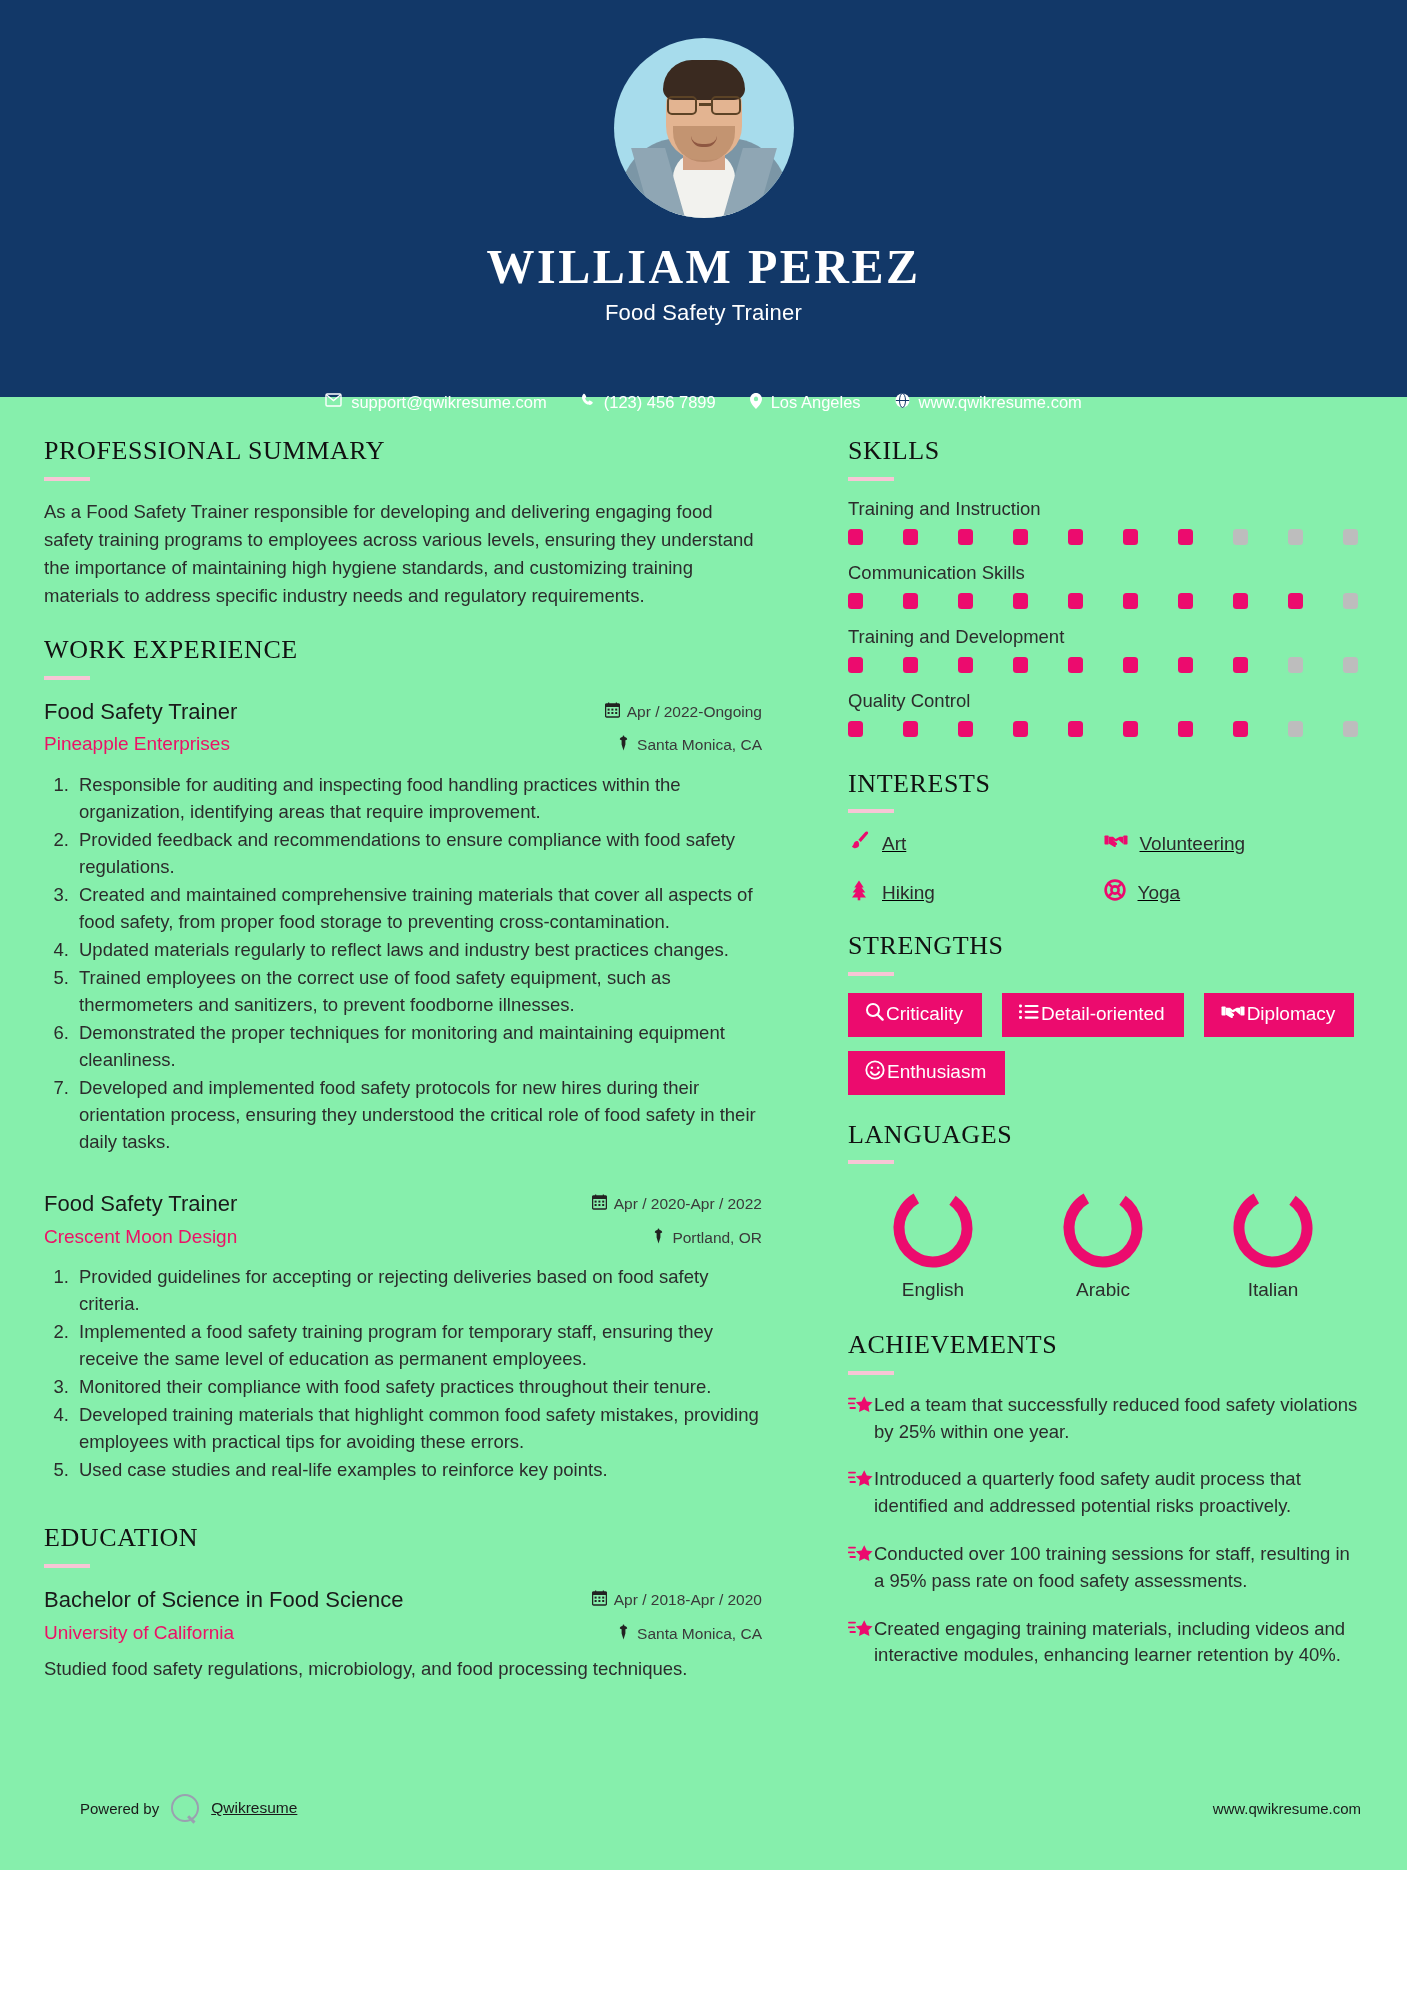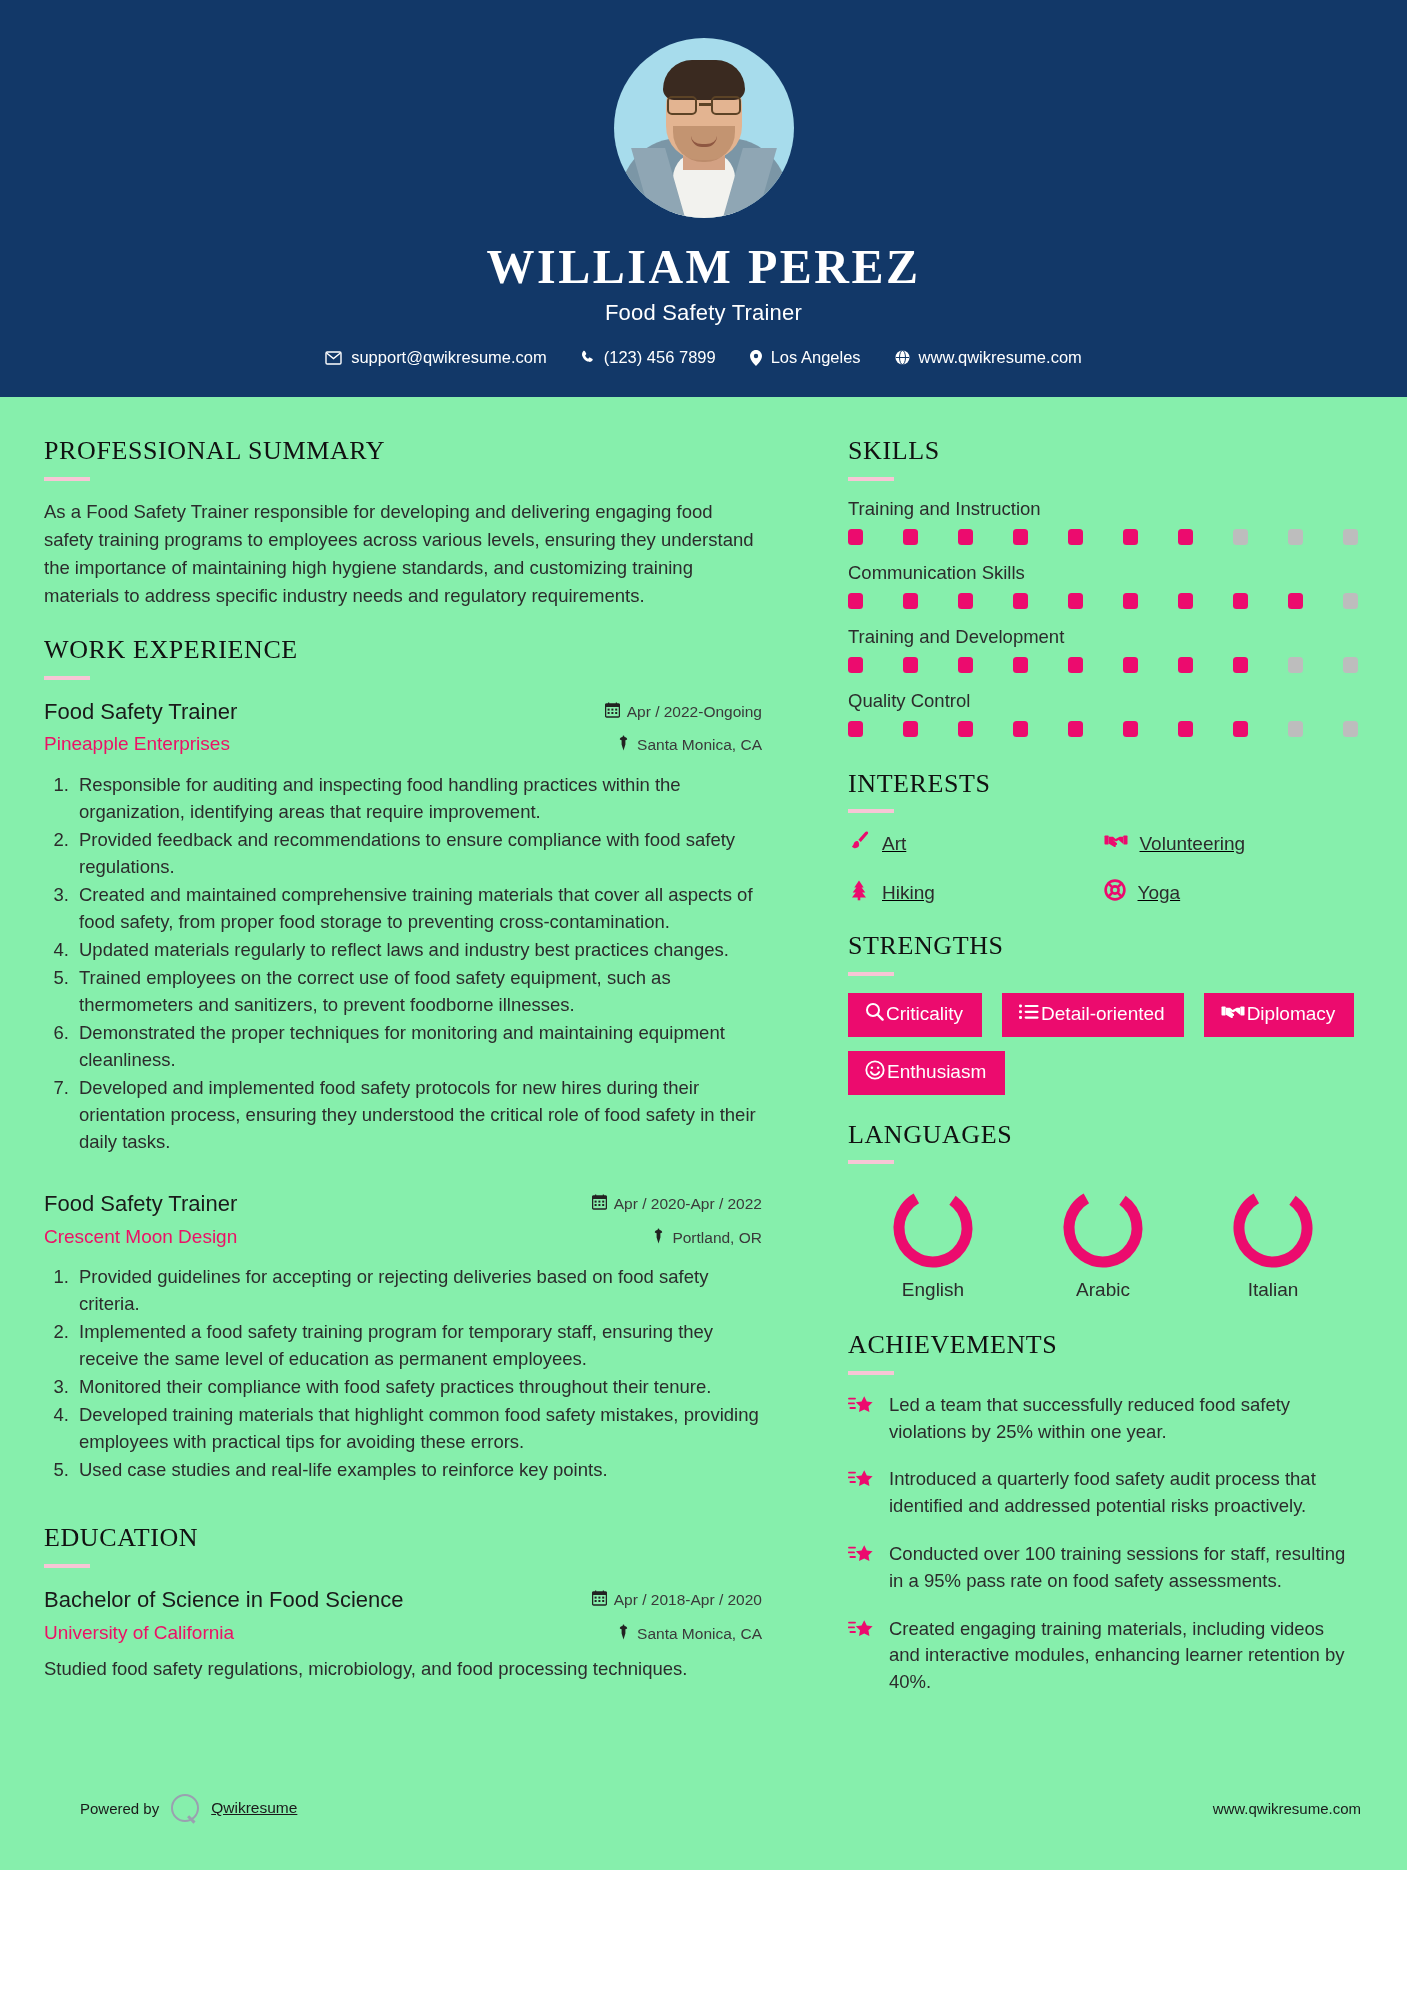--- a/index.html
+++ b/index.html
@@ -168,24 +168,25 @@
   .contact-row {
     margin-top: 22px;
     display: flex;
     align-items: center;
     gap: 0px;
     color: #ffffff;
     font-size: 16.5px;
   }
   .contact-item {
     display: flex;
-    align-items: center;
+    align-items: flex-start;
     gap: 9px;
     padding: 0 17px;
     white-space: nowrap;
+    margin-top: 45px;
   }
   .contact-item svg { display: block; }
 
   
   .body {
     display: flex;
     padding: 0;
   }
   .col-left {
     width: 806px;
@@ -338,21 +339,20 @@
     flex-direction: column;
     align-items: center;
   }
   .lang-label {
     font-size: 19px;
     color: #2c2c2c;
   }
 
   .ach-item {
     display: flex;
-    gap: 15px;
     margin-bottom: 21px;
     align-items: flex-start;
   }
   .ach-text {
     font-size: 18.5px;
     line-height: 1.45;
     color: #2c2c2c;
     flex: 1;
   }
   .ach-icon { flex-shrink: 0; margin-top: 3px; }

